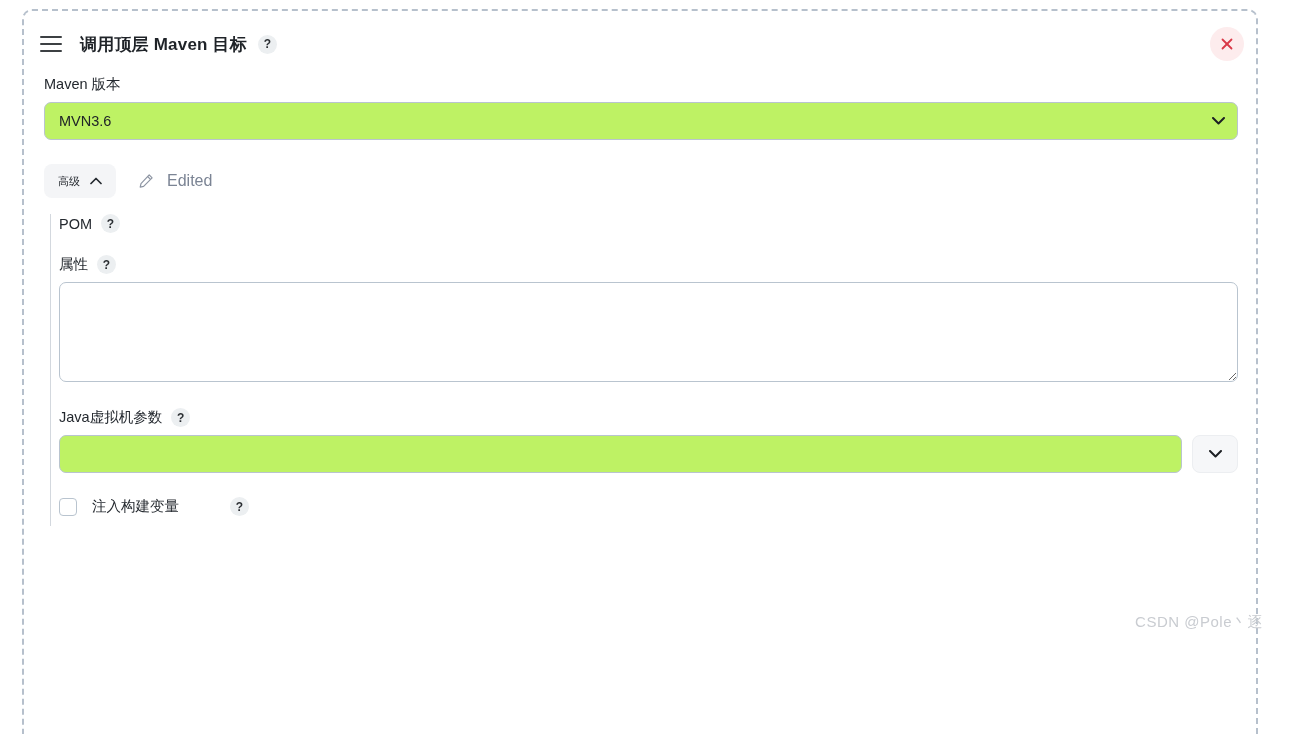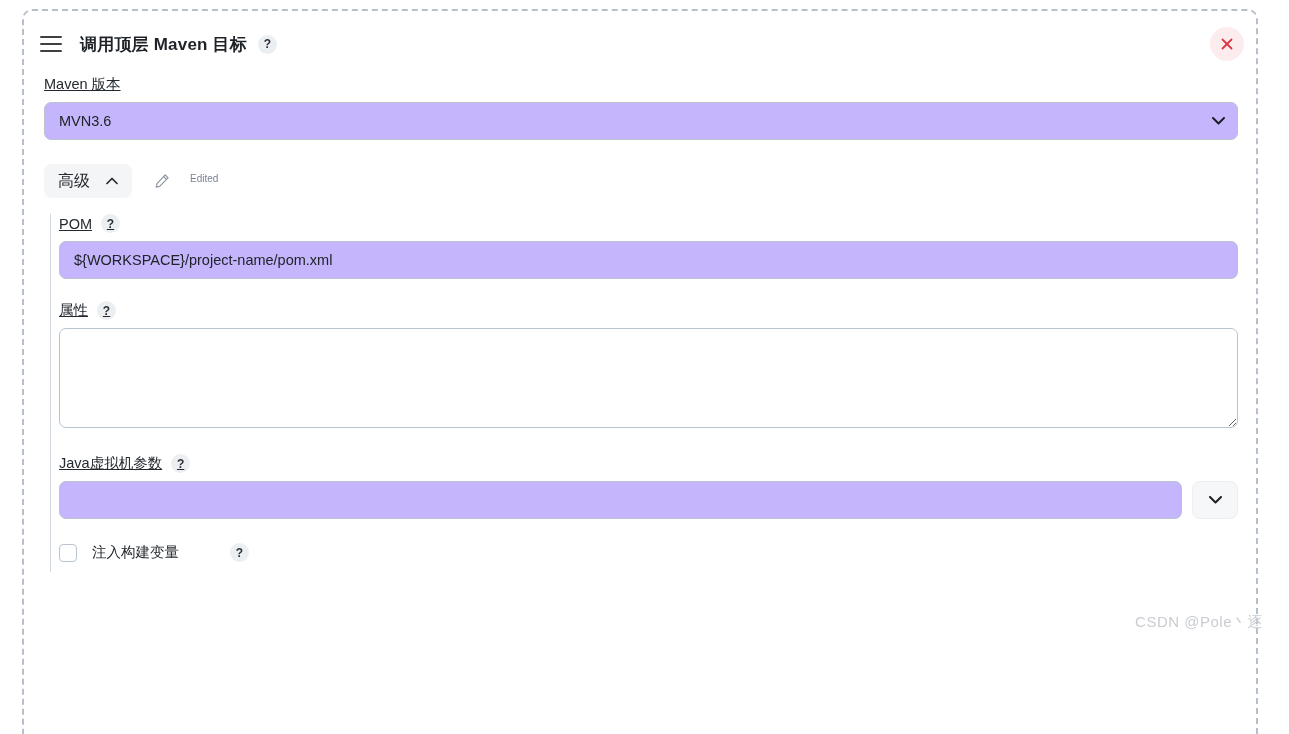--- a/index.html
+++ b/index.html
@@ -85,32 +85,31 @@
   .close-btn svg { display:block; }
 
   
   .field { margin-top: 16px; padding: 0 8px 0 10px; }
   .field-label {
     font-size: 14.5px;
     color: #24292f;
     margin-bottom: 8px;
     display: flex;
     align-items: center;
-    text-decoration: underline;
   }
   .field-label .help-badge { margin-left: 9px; }
 
   .input-line { display: flex; align-items: center; gap: 10px; }
 
   .text-input, .select-input {
     width: 100%;
     height: 38px;
     border: 1px solid #b9c4cf;
     border-radius: 7px;
-    background: #c4b5fd;
+    background: #bef264;
     padding: 0 14px;
     font-size: 14.5px;
     color: #202428;
     font-family: "Liberation Sans", "DejaVu Sans", sans-serif;
     outline: none;
   }
   .select-wrap { position: relative; width: 100%; }
   .select-wrap .chev {
     position: absolute;
     right: 13px;
@@ -134,37 +133,38 @@
   
   .advanced-row {
     display: flex;
     align-items: center;
     margin-top: 24px;
     padding-left: 10px;
   }
   .advanced-btn {
     display: inline-flex;
     align-items: center;
-    gap: 16px;
+    gap: 10px;
     background: #f4f5f7;
     border: none;
     border-radius: 8px;
     height: 34px;
     padding: 0 14px;
-    font-size: 16px;
+    font-size: 11px;
     color: #24292f;
     cursor: pointer;
     font-family: "Liberation Sans", "DejaVu Sans", sans-serif;
   }
   .edited {
     display: inline-flex;
-    gap: 20px;
+    align-items: center;
+    gap: 13px;
     margin-left: 22px;
     color: #7b8494;
-    font-size: 10px;
+    font-size: 16px;
   }
 
   
   .advanced-body {
     margin-top: 16px;
     margin-left: 16px;
     border-left: 1px solid #d3d8de;
     padding-left: 8px;
     padding-bottom: 10px;
   }
@@ -271,21 +271,20 @@
       </span>
     </div>
 
     <div class="advanced-body">
 
       <div class="field">
         <div class="field-label">
           <span>POM</span>
           <span class="help-badge">?</span>
         </div>
-        <input class="text-input" type="text" value="${WORKSPACE}/project-name/pom.xml" style="">
       </div>
 
       <div class="field">
         <div class="field-label">
           <span>属性</span>
           <span class="help-badge">?</span>
         </div>
         <textarea class="textarea-input" placeholder="" style=""></textarea>
       </div>
 

